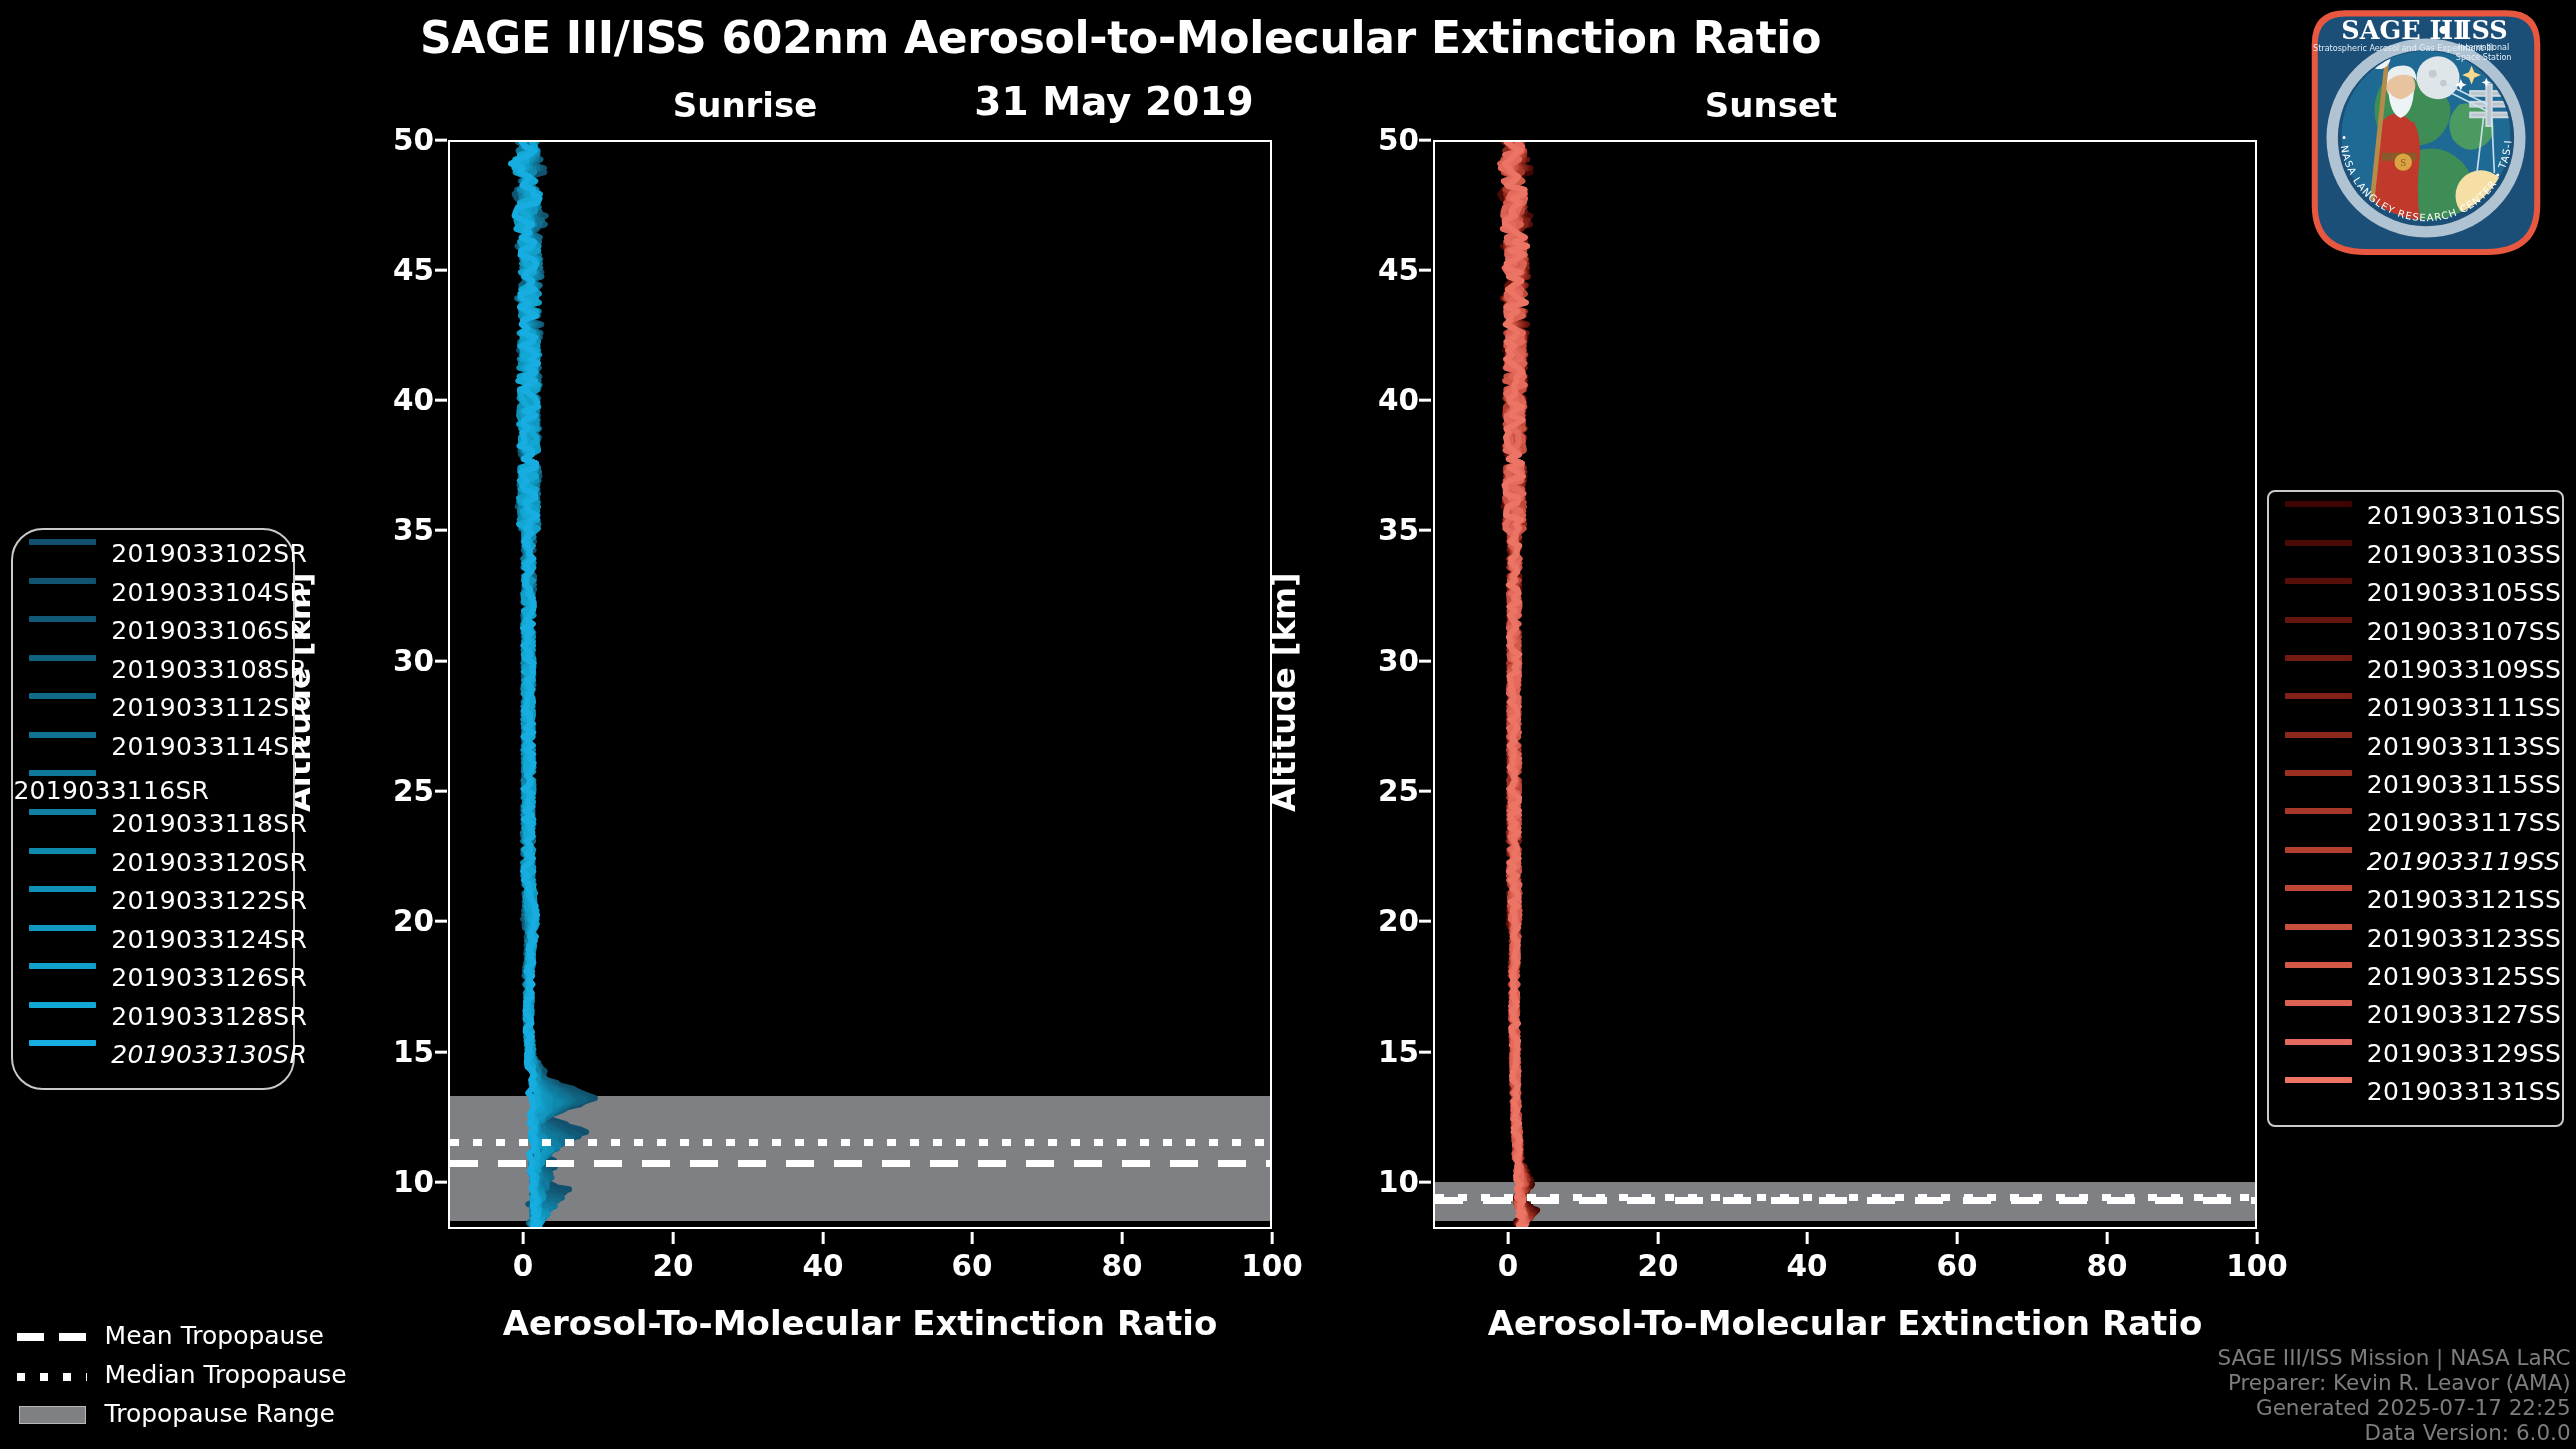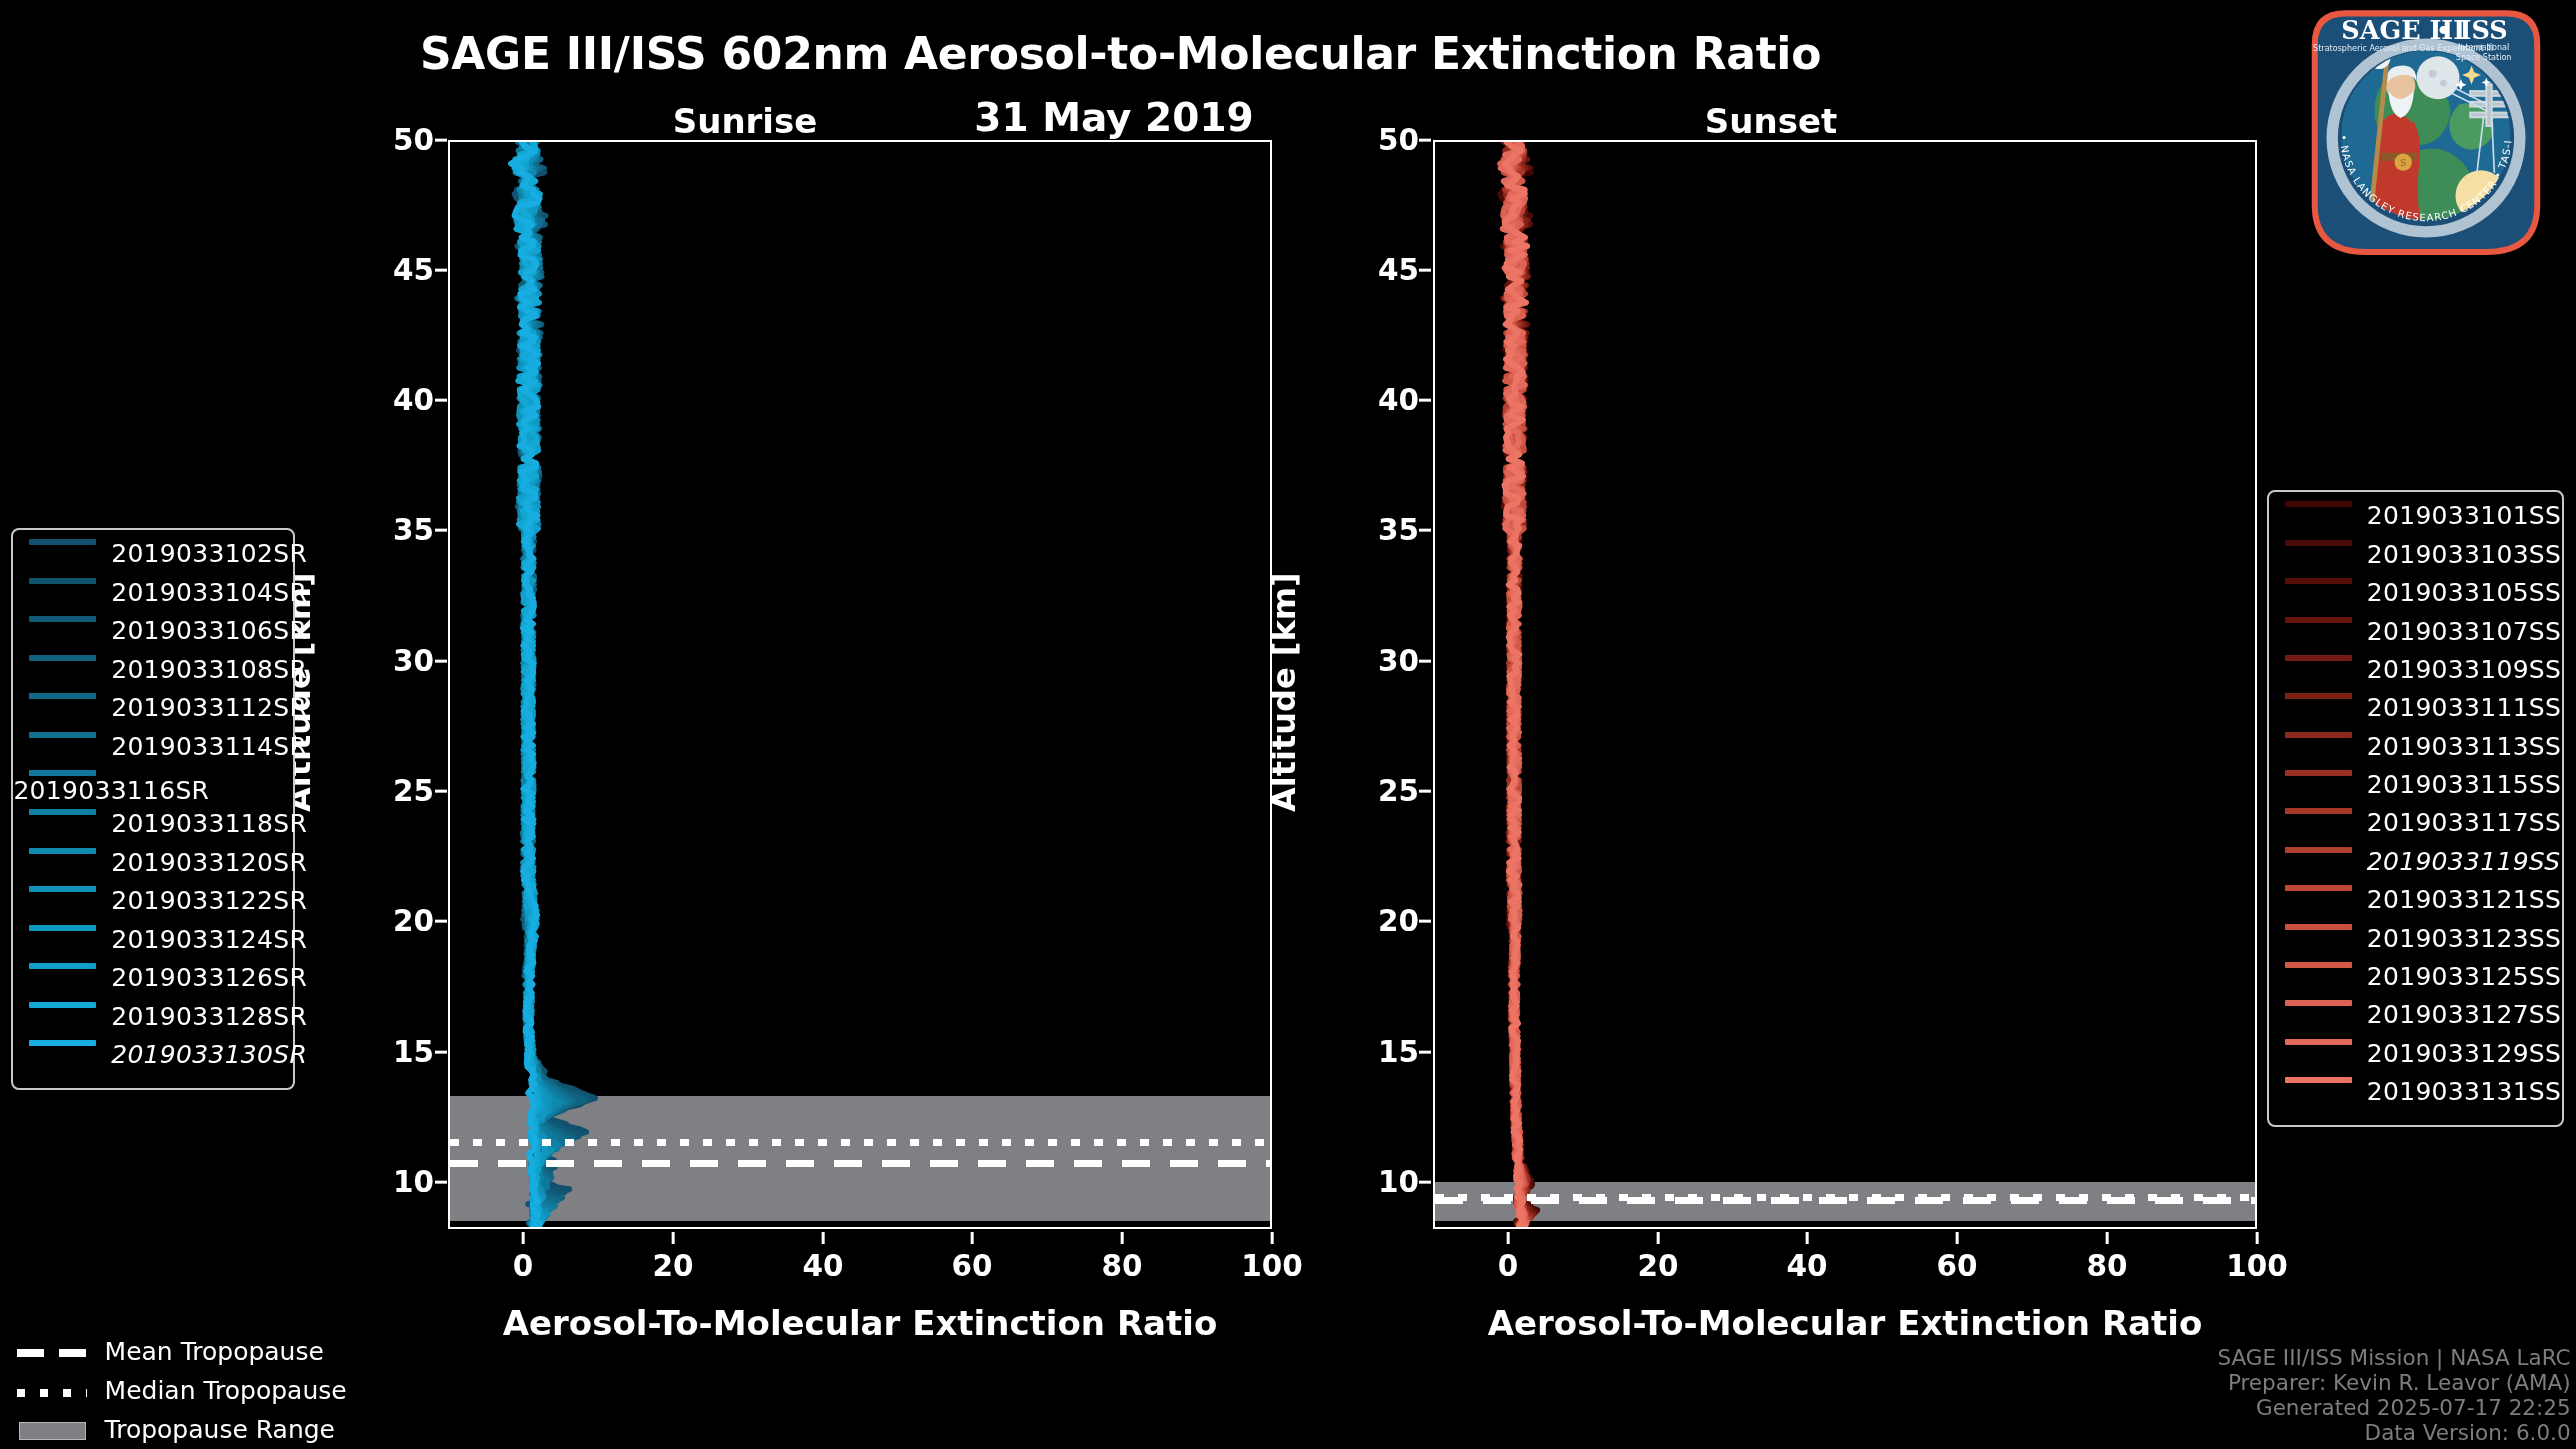--- a/index.html
+++ b/index.html
@@ -1,18 +1,18 @@
 <!DOCTYPE html>
 <html style="font-size:10.7px"><head>
 <meta charset="utf-8">
 <style>
   html,body{margin:0;padding:0;background:#000;}
   body{width:2576px;height:1449px;position:relative;overflow:hidden;
        font-family:"DejaVu Sans","Liberation Sans",sans-serif;color:#fff;}
-  .abs{position:absolute;margin-top:16px;}
+  .abs{position:absolute;}
 
   
   #main-title{left:0;top:12px;width:2241px;text-align:center;
     font-size:44px;font-weight:bold;letter-spacing:-0.3px;
     font-family:"DejaVu Sans","Liberation Sans",sans-serif;}
   #date-title{left:859px;top:79px;width:510px;text-align:center;
     font-size:39px;font-weight:bold;}
   #sunrise-title{left:604px;top:85px;width:282px;text-align:center;
     font-size:34px;font-weight:bold;}
   #sunset-title{left:1630px;top:85px;width:282px;text-align:center;
@@ -40,21 +40,21 @@
     background:repeating-linear-gradient(to right,#fff 0 28px,transparent 28px 48px);}
   .tropo-median{position:absolute;left:0;right:0;height:7.4px;
     background:repeating-linear-gradient(to right,#fff 0 9.4px,transparent 9.4px 23px);}
 
   
   .legend-box{position:absolute;border:2px solid #c9c9c9;border-radius:8px;
     background:#000;box-sizing:border-box;}
   .legend-row{display:flex;align-items:flex-start;height:100%;}
   .legend-swatch{width:67px;height:6px;margin:0 14.8px 0 16px;flex:none;border-radius:0.7px;}
   .legend-text{font-size:25px;letter-spacing:0.3px;white-space:nowrap;}
-  #legend-sunrise{left:11.4px;top:528px;width:284px;height:562px;padding:9.4px 0;}
+  #legend-sunrise{left:11.4px;top:528px;width:284px;height:562px;padding:9.4px 0;border-radius:32px;}
   #legend-sunset{left:2267px;top:490px;width:297px;height:637px;padding:9.4px 0;}
 
   #legend-tropo{left:9.4px;top:1316px;width:376px;height:117px;}
   .tl-row{display:flex;align-items:center;height:39px;}
   .tl-icon{width:75px;margin-left:5.4px;margin-right:14.8px;flex:none;height:14.8px;position:relative;}
   .tl-dash{position:absolute;top:4.7px;left:2.7px;right:2.7px;height:8.7px;
     background:repeating-linear-gradient(to right,#fff 0 27px,transparent 27px 42px);}
   .tl-dot{position:absolute;top:6px;left:2.7px;right:2.7px;height:8px;
     background:repeating-linear-gradient(to right,#fff 0 8px,transparent 8px 23px);}
   .tl-box{position:absolute;top:0;left:4px;right:4px;height:16px;background:#7f8084;border:1.3px solid #b9b9b9;}

